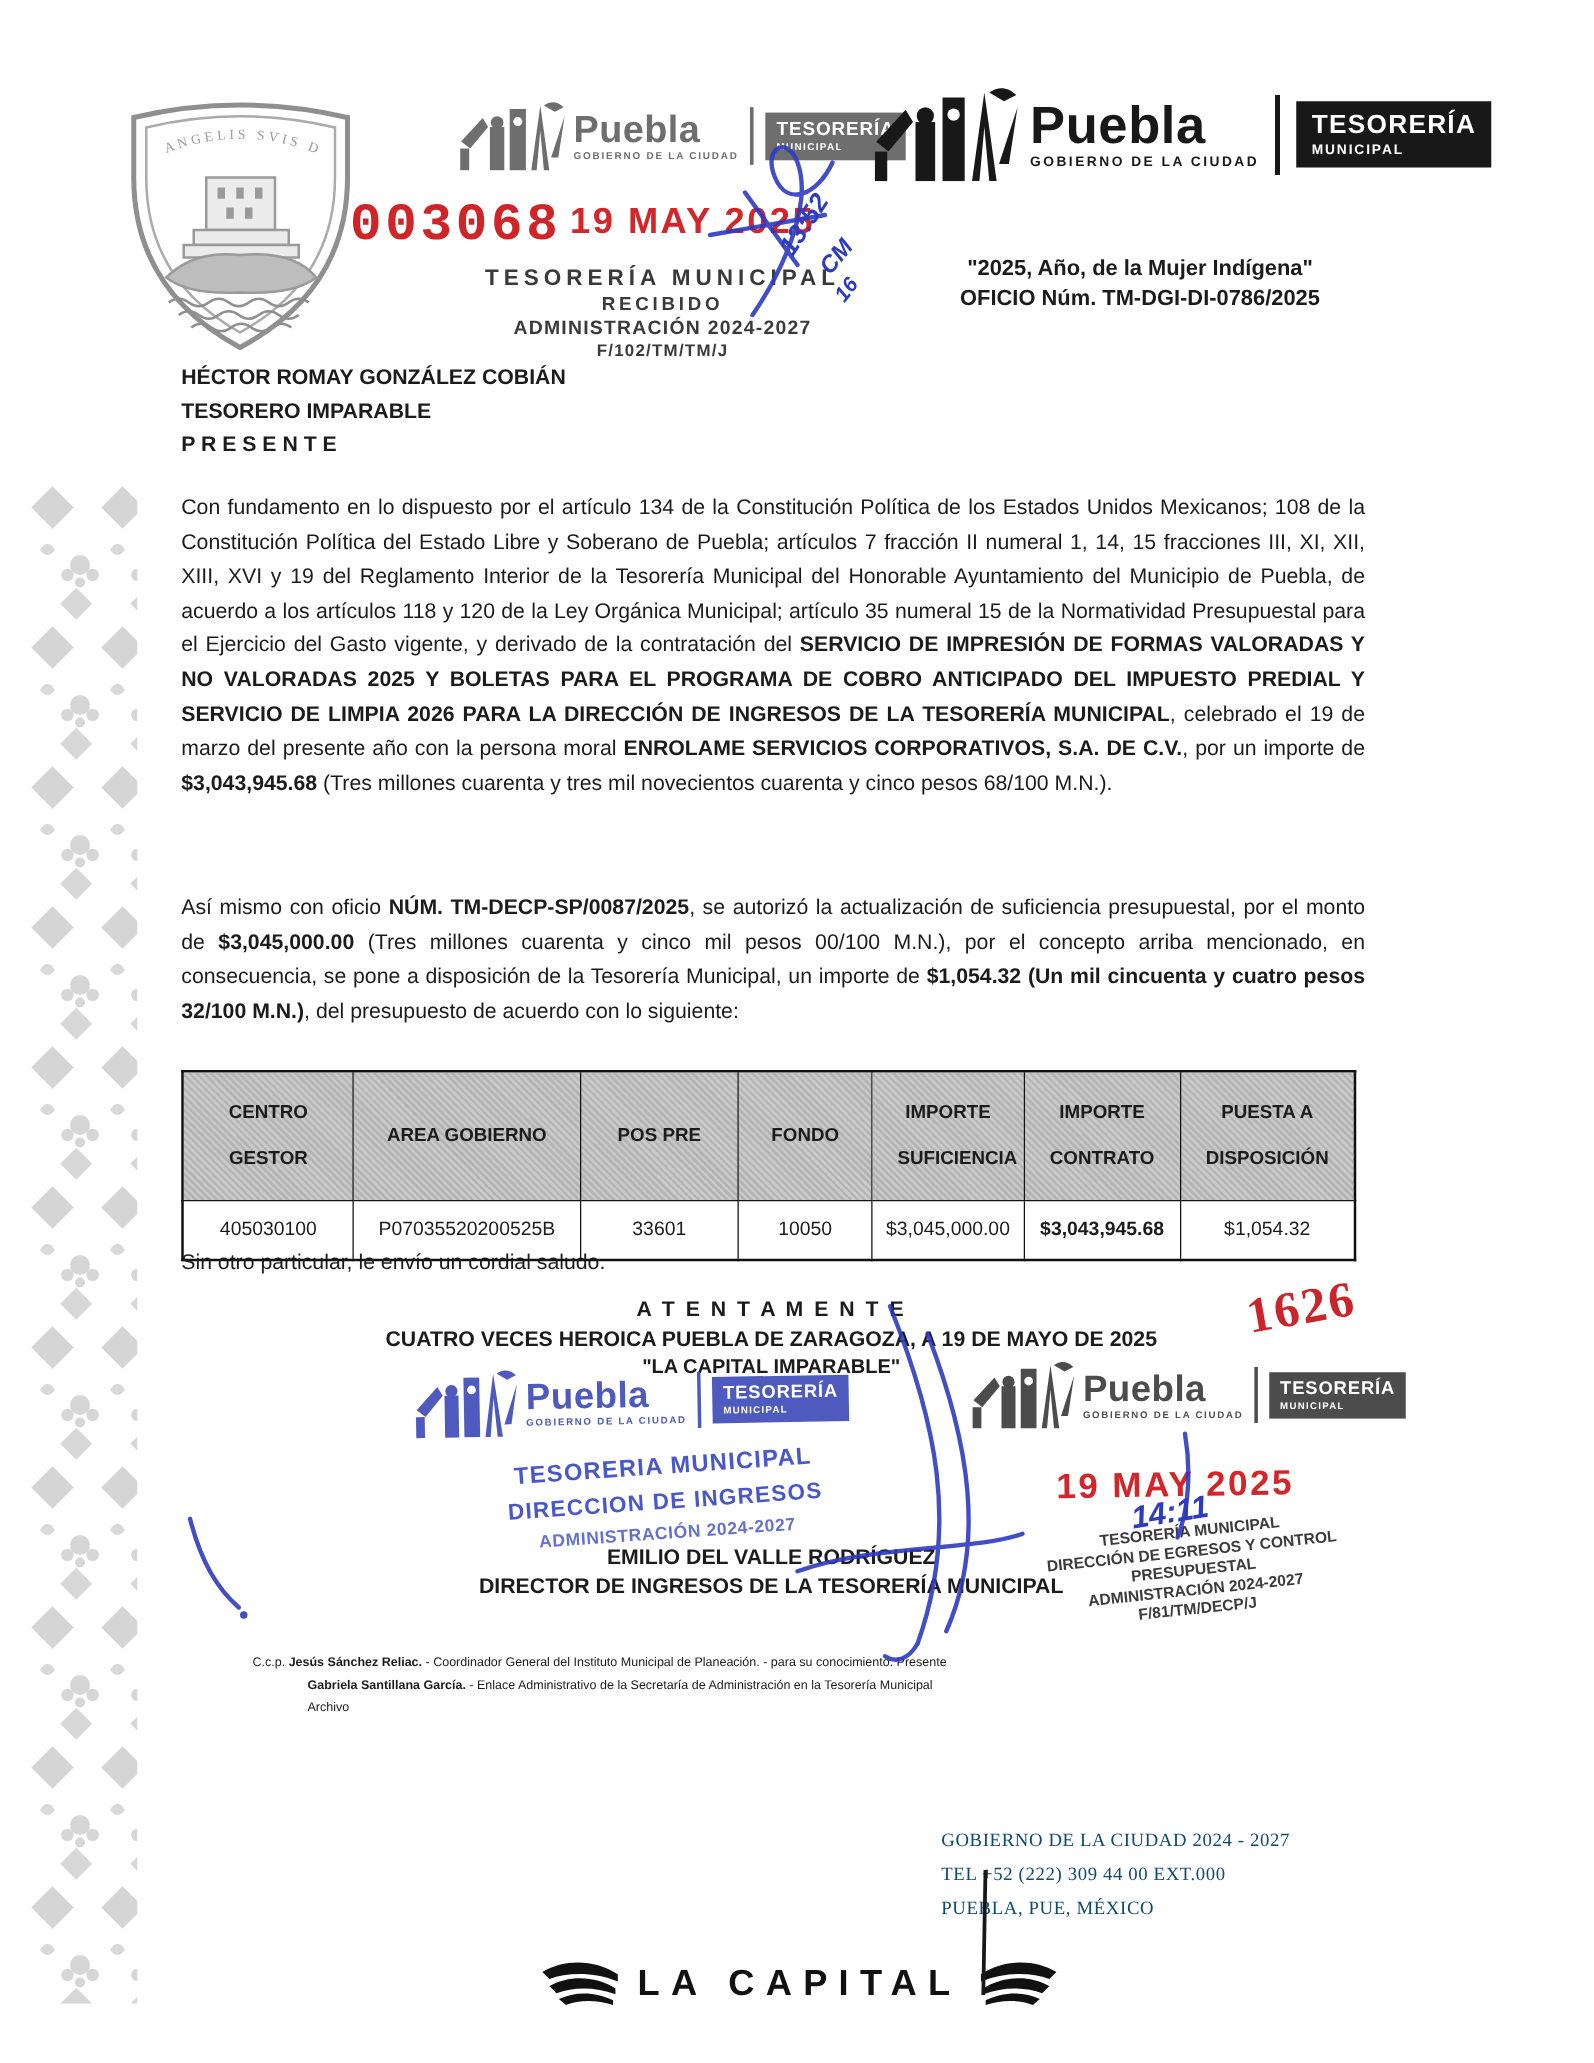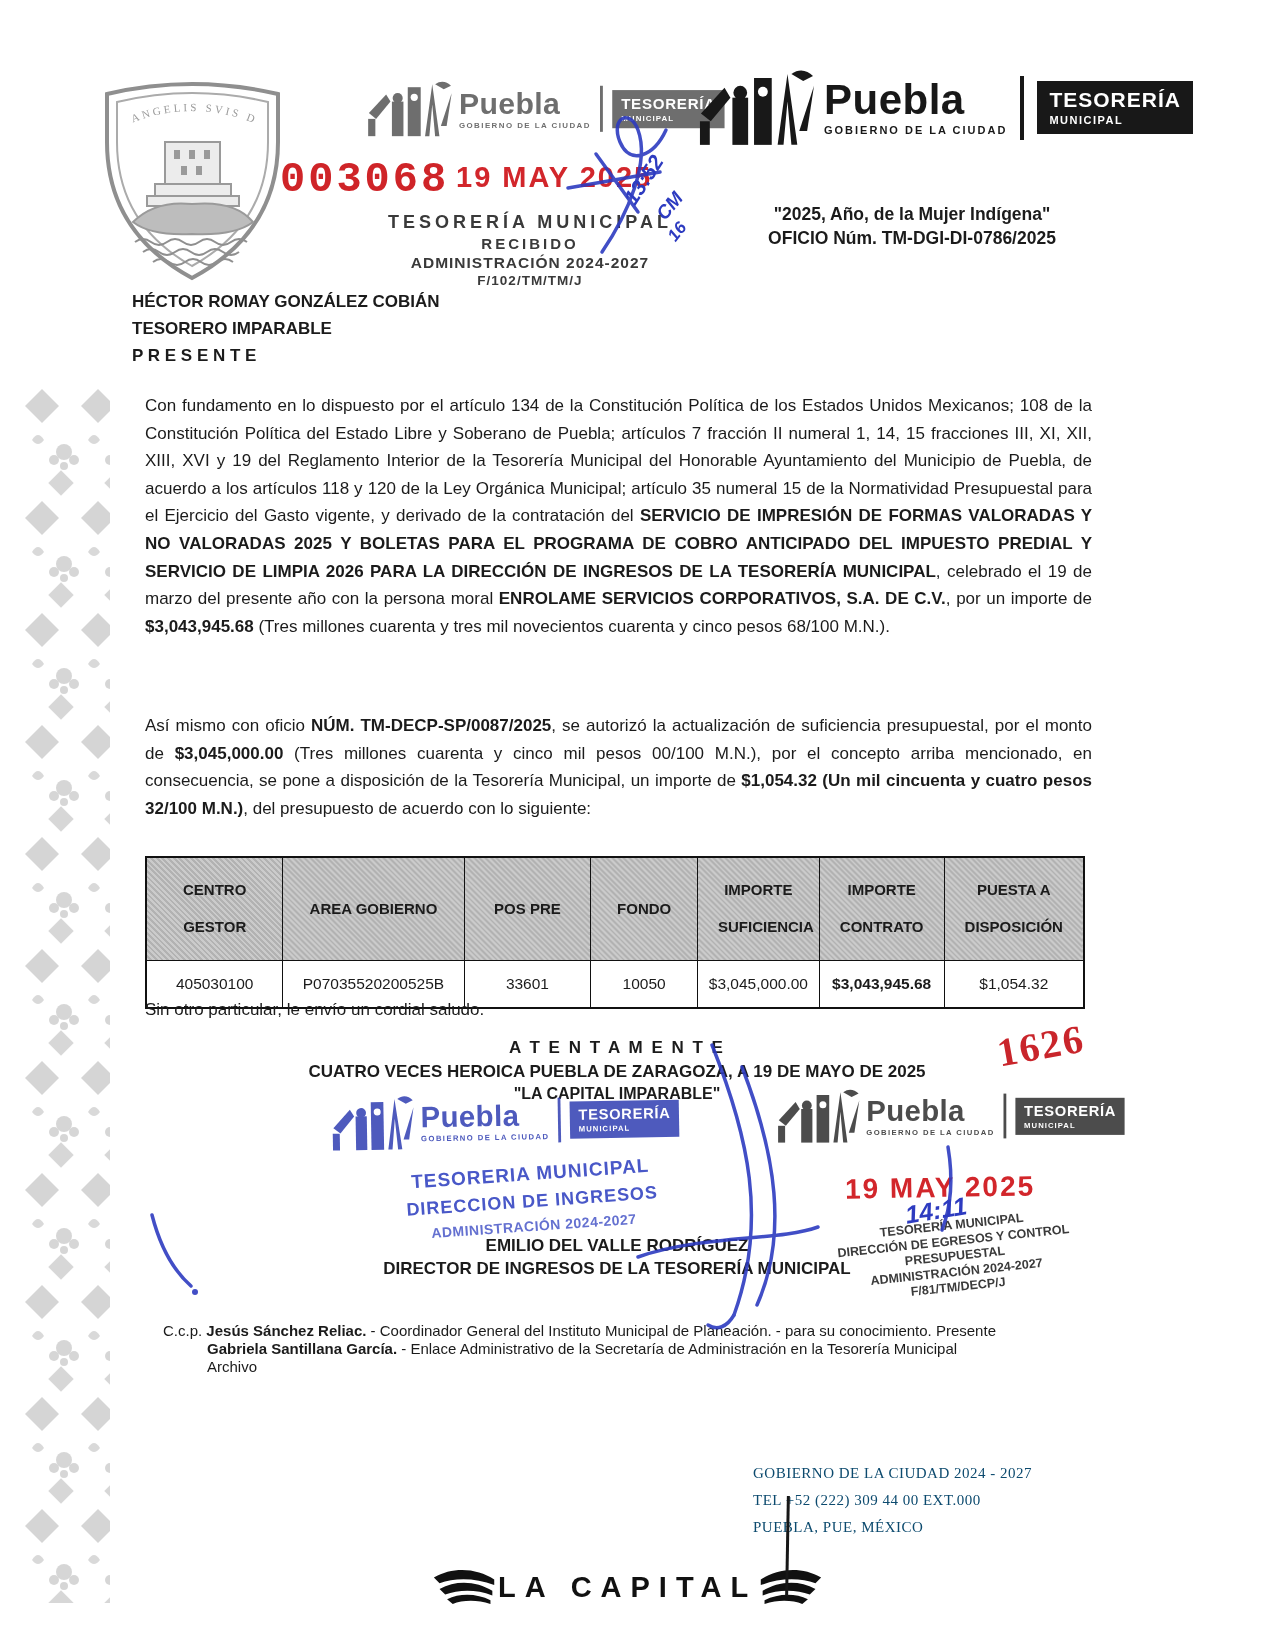--- a/index.html
+++ b/index.html
@@ -67,25 +67,25 @@
 
   .stamp-blue-text{width:300px;text-align:center;color:#4958c8;transform:rotate(-4deg);font-weight:700;}
   .stamp-blue-text .a{font-size:19px;letter-spacing:1px;}
   .stamp-blue-text .b{font-size:18px;letter-spacing:1px;margin-top:6px;}
   .stamp-blue-text .c{font-size:14px;letter-spacing:.5px;margin-top:6px;opacity:.85;}
 
   .stamp-gray-text{width:320px;text-align:center;color:#3b3b3b;transform:rotate(-6deg);
                    font-weight:700;font-size:12.5px;line-height:15.5px;}
 
   
-  .ccp{font-size:15px;line-height:18px;width:870px;}
+  .ccp{font-size:10px;line-height:18px;width:870px;margin-left:39px;}
   .ccp .ind{padding-left:44px;}
   .footer-addr{font-family:Liberation Serif, serif;font-size:15px;
                line-height:27px;color:#0c4a6e;letter-spacing:.5px;white-space:nowrap;}
-  .lacap{display:flex;align-items:center;gap:0;color:#111;}
+  .lacap{display:flex;align-items:center;gap:12px;color:#111;}
   .lacap-text{font-weight:800;font-size:29px;letter-spacing:9px;white-space:nowrap;}
 
   .pen-vline{width:3px;height:100px;background:#171717;}
   svg.overlay{pointer-events:none;}
 </style>
 </head>
 <body>
 
 <svg width="0" height="0" style="position:absolute" aria-hidden="true">
   <defs>
@@ -190,21 +190,21 @@
     <div class="l2">RECIBIDO</div>
     <div class="l3">ADMINISTRACIÓN 2024-2027</div>
     <div class="l4">F/102/TM/TM/J</div>
   </div>
 
   <div class="abs quote-block" style="left:737px;top:202px;">
     <div>"2025, Año, de la Mujer Indígena"</div>
     <div>OFICIO Núm. TM-DGI-DI-0786/2025</div>
   </div>
 
-  <div class="abs recipient" style="left:132px;top:288px;">
+  <div class="abs recipient" style="left:145px;top:288px;">
     <div>HÉCTOR ROMAY GONZÁLEZ COBIÁN</div>
     <div>TESORERO IMPARABLE</div>
     <div>P R E S E N T E</div>
   </div>
 
   <div class="abs para" style="left:145px;top:392px;"><span>Con fundamento en lo dispuesto por el artículo 134 de la Constitución Política de los Estados Unidos Mexicanos; 108 de la Constitución Política del Estado Libre y Soberano de Puebla; artículos 7 fracción II numeral 1, 14, 15 fracciones III, XI, XII, XIII, XVI y 19 del Reglamento Interior de la Tesorería Municipal del Honorable Ayuntamiento del Municipio de Puebla, de acuerdo a los artículos 118 y 120 de la Ley Orgánica Municipal; artículo 35 numeral 15 de la Normatividad Presupuestal para el Ejercicio del Gasto vigente, y derivado de la contratación del </span><span class="bseg">SERVICIO DE IMPRESIÓN DE FORMAS VALORADAS Y NO VALORADAS 2025 Y BOLETAS PARA EL PROGRAMA DE COBRO ANTICIPADO DEL IMPUESTO PREDIAL Y SERVICIO DE LIMPIA 2026 PARA LA DIRECCIÓN DE INGRESOS DE LA TESORERÍA MUNICIPAL</span><span>, celebrado el 19 de marzo del presente año con la persona moral </span><span class="bseg">ENROLAME SERVICIOS CORPORATIVOS, S.A. DE C.V.</span><span>, por un importe de </span><span class="bseg">$3,043,945.68</span><span> (Tres millones cuarenta y tres mil novecientos cuarenta y cinco pesos 68/100 M.N.).</span></div>
   <div class="abs para" style="left:145px;top:712px;"><span>Así mismo con oficio </span><span class="bseg">NÚM. TM-DECP-SP/0087/2025</span><span>, se autorizó la actualización de suficiencia presupuestal, por el monto de </span><span class="bseg">$3,045,000.00</span><span> (Tres millones cuarenta y cinco mil pesos 00/100 M.N.), por el concepto arriba mencionado, en consecuencia, se pone a disposición de la Tesorería Municipal, un importe de </span><span class="bseg">$1,054.32 (Un mil cincuenta y cuatro pesos 32/100 M.N.)</span><span>, del presupuesto de acuerdo con lo siguiente:</span></div>
 
   <table class="budget abs" style="left:145px;top:856px;">
     <colgroup>

